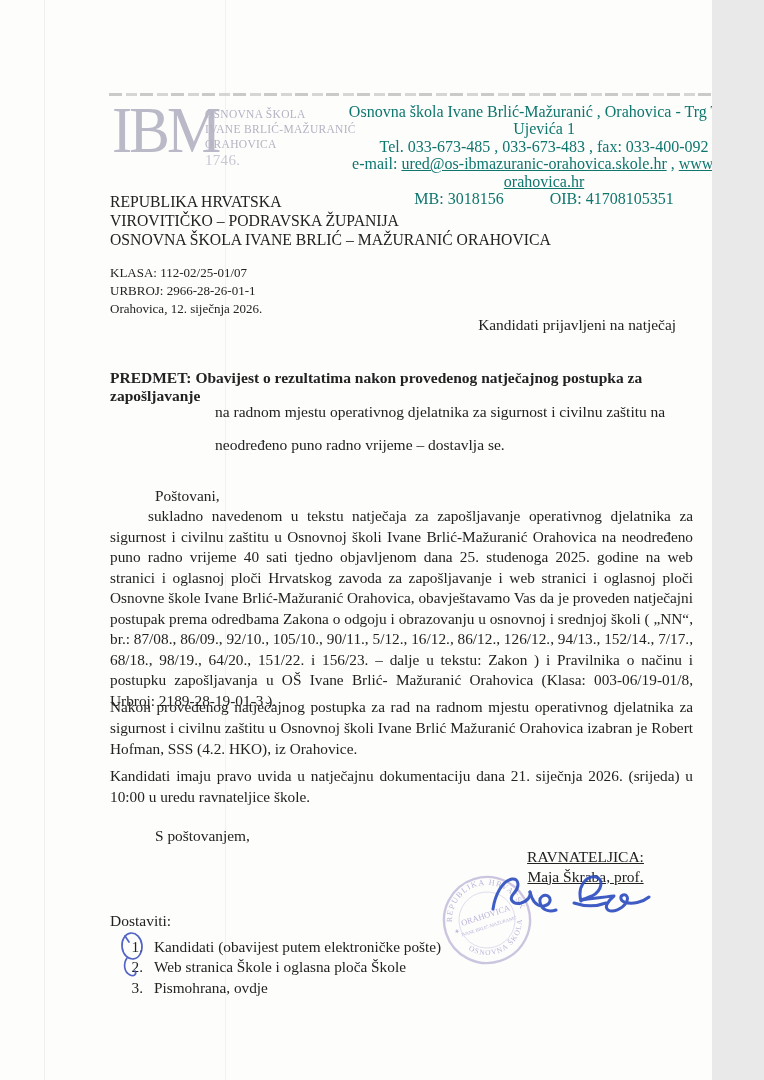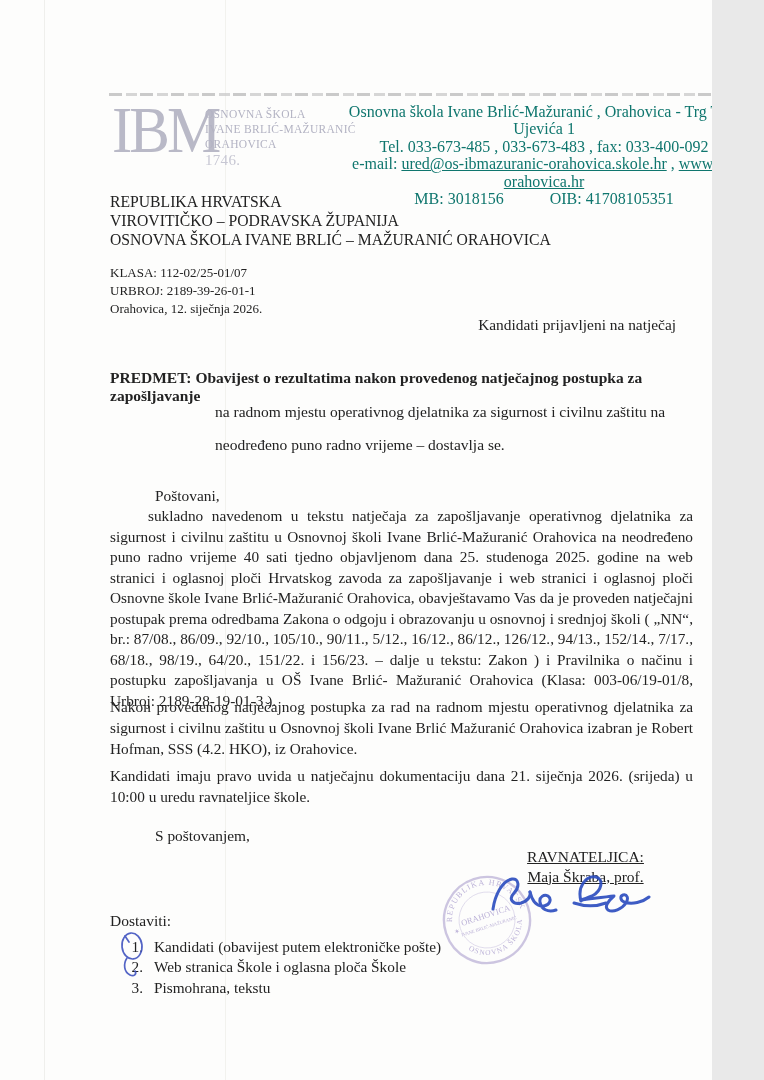--- a/index.html
+++ b/index.html
@@ -75,21 +75,21 @@
   </div>
 
   <div class="abs addr">
     <div>REPUBLIKA HRVATSKA</div>
     <div>VIROVITIČKO – PODRAVSKA ŽUPANIJA</div>
     <div>OSNOVNA ŠKOLA IVANE BRLIĆ – MAŽURANIĆ ORAHOVICA</div>
   </div>
 
   <div class="abs klasa">
     <div>KLASA: 112-02/25-01/07</div>
-    <div>URBROJ: 2189-39-26-01-1</div>
+    <div>URBROJ: 2966-28-26-01-1</div>
     <div>Orahovica, 12. siječnja 2026.</div>
   </div>
 
   <div class="abs note">Kandidati prijavljeni na natječaj</div>
 
   <div class="abs subj s1">PREDMET: Obavijest o rezultatima nakon provedenog natječajnog postupka za zapošljavanje</div>
   <div class="abs subj s2">na radnom mjestu operativnog djelatnika za sigurnost i civilnu zaštitu na</div>
   <div class="abs subj s3">neodređeno puno radno vrijeme – dostavlja se.</div>
 
   <div class="abs salut">Poštovani,</div>
@@ -138,21 +138,21 @@
     <div class="dist-row">
       <span class="dist-num">1.</span>
       <span class="dist-txt">Kandidati (obavijest putem elektroničke pošte)</span>
     </div>
     <div class="dist-row">
       <span class="dist-num">2.</span>
       <span class="dist-txt">Web stranica Škole i oglasna ploča Škole</span>
     </div>
     <div class="dist-row">
       <span class="dist-num">3.</span>
-      <span class="dist-txt">Pismohrana, tekstu</span>
+      <span class="dist-txt">Pismohrana, ovdje</span>
     </div>
   </div>
 
   <svg class="abs pen-svg" width="36" height="52" viewBox="0 0 36 52">
     <g fill="none" stroke="#4154c0" stroke-width="1.7" stroke-linecap="round" opacity="0.9">
       <ellipse cx="16" cy="15" rx="10" ry="13" transform="rotate(-6 16 15)"></ellipse>
       <path d="M11,27 C7,33 8,41 14,44 C18,46 21,43 19,40"></path>
       <path d="M9,5 l4,6"></path>
     </g>
   </svg>

